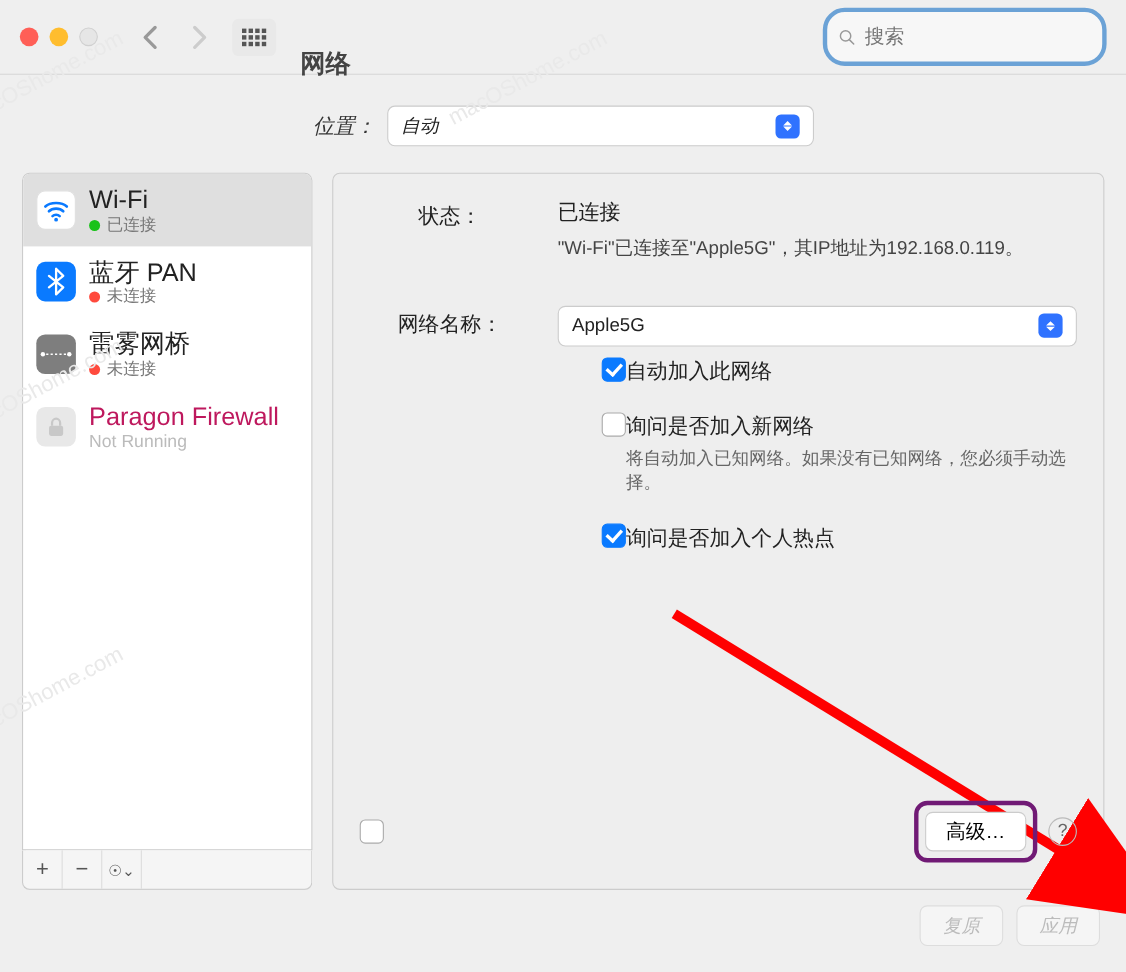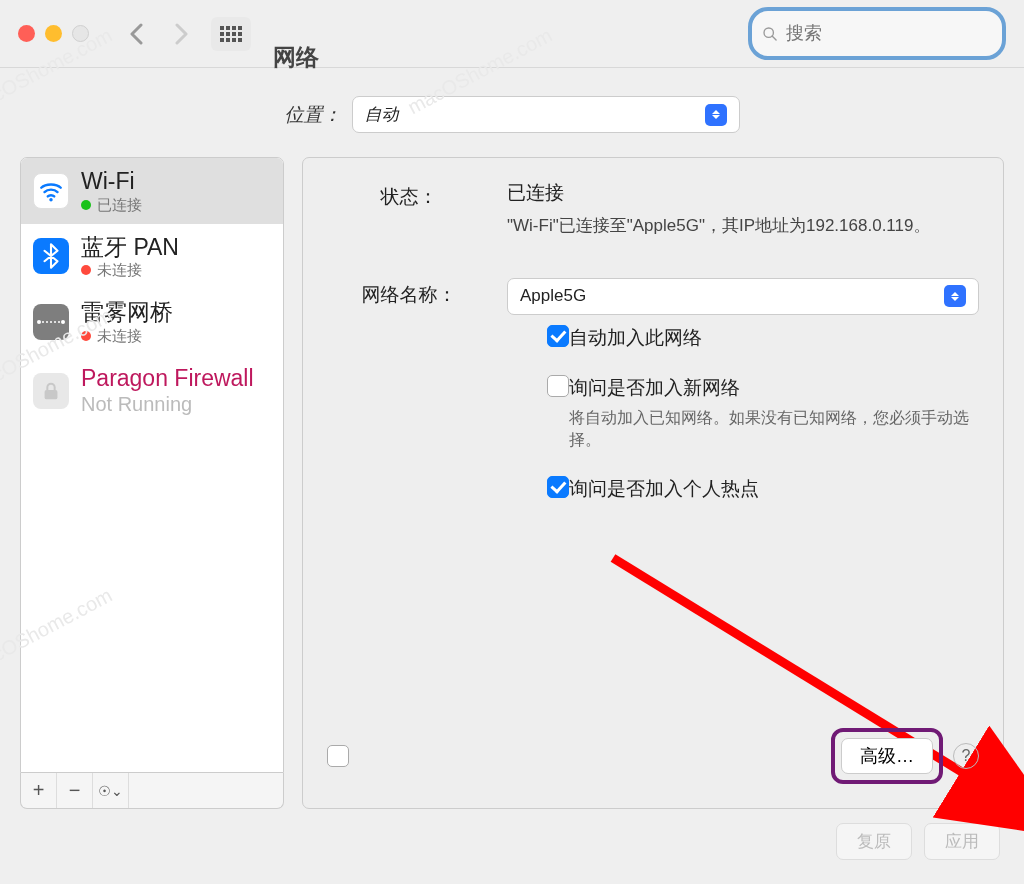--- a/index.html
+++ b/index.html
@@ -88,21 +88,21 @@
     .sbicon.bt{background:#0a7aff;color:#fff;}
     .sbicon.tb{background:#7e7e7e;color:#fff;font-size:11px;font-weight:700;border-radius:8px;}
     .sbicon.lock{background:#e8e8e8;color:#b8b8b8;}
     .sbtext{display:flex;flex-direction:column;line-height:1.2;}
     .sbname{font-size:23px;color:#222;}
     .sbname.dim{color:#be185d;}
     .sbstatus{font-size:15px;color:#777;display:flex;align-items:center;gap:6px;}
     .sbstatus .dot{width:10px;height:10px;border-radius:50%;}
     .dot.green{background:#19c219;}
     .dot.red{background:#ff4a3d;}
-    .sbsub.dim{color:#bbb;font-size:20px;}
+    .sbsub.dim{color:#bbb;font-size:16px;}
     .sbtoolbar{
       height:36px;border:1px solid #ccc;border-top:none;background:#f5f5f5;
       border-radius:0 0 7px 7px;display:flex;align-items:center;
     }
     .sbtoolbar .tbtn{width:36px;height:100%;display:flex;align-items:center;justify-content:center;border-right:1px solid #ddd;font-size:20px;color:#555;cursor:pointer;}
     
     .main{
       flex:1; background:#eeeeee; border:1px solid #ccc; border-radius:7px;
       padding: 22px 24px; position:relative;
     }
@@ -134,21 +134,21 @@
     }
     .advwrap{
       border:4px solid #701a75;border-radius:12px;padding:6px;
     }
     .advbtn{padding:5px 18px;border:1px solid #ccc;border-radius:7px;background:#fff;font-size:18px;}
     .helpbtn{width:26px;height:26px;border:1px solid #bbb;border-radius:50%;display:flex;align-items:center;justify-content:center;font-size:16px;color:#666;margin-left:10px;}
     
     .footer{
       padding: 14px 24px 24px 0; display:flex; justify-content:flex-end; gap:12px;
     }
-    .fbtn{padding:6px 20px;border:1px solid #ddd;border-radius:7px;background:#f5f5f5;font-size:17px;color:#bbb;}
+    .fbtn{padding:6px 20px;border:1px solid #ddd;border-radius:7px;background:#f5f5f5;font-size:17px;color:#bbb;font-style:italic;}
     
     .arrow-svg{position:absolute;pointer-events:none;}
     
     .wm{position:absolute;color:#e9e9e9;font-size:20px;transform:rotate(-28deg);font-weight:300;user-select:none;pointer-events:none;}
   </style>
 </head>
 <body>
 
 <div class="window">
 

